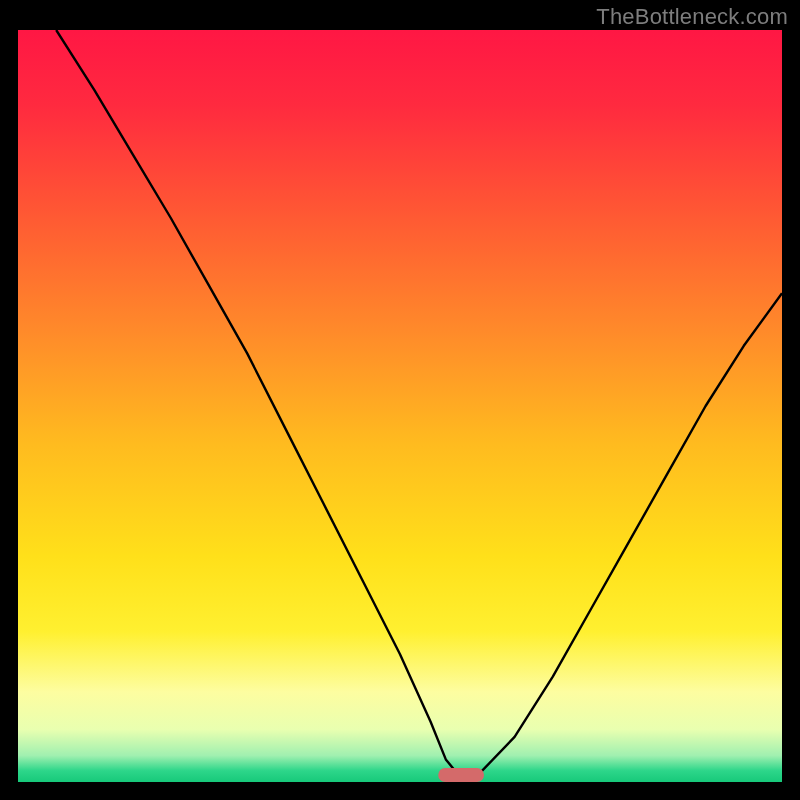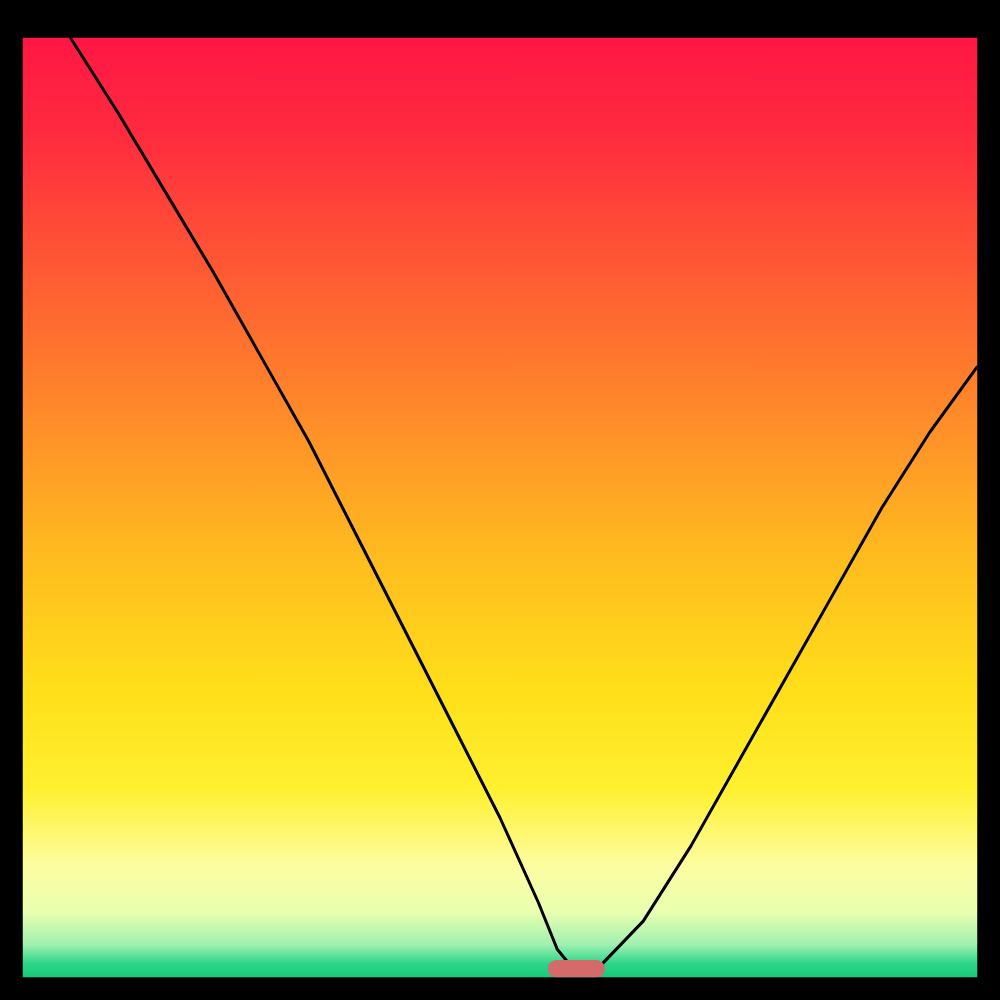--- a/index.html
+++ b/index.html
@@ -40,20 +40,21 @@
     font-weight: 400;
     letter-spacing: 0.2px;
     user-select: none;
   }
 </style>
 </head>
 <body>
 
 <div class="frame">
 
+  <div class="watermark">TheBottleneck.com</div>
 
   <div class="plot">
     <svg viewBox="0 0 764 752">
       <defs>
 
         <linearGradient id="bg-grad" x1="0" y1="0" x2="0" y2="1">
         <stop offset="0.00%" stop-color="#ff1744"></stop>
             <stop offset="10.00%" stop-color="#ff2a3f"></stop>
             <stop offset="25.00%" stop-color="#ff5a33"></stop>
             <stop offset="40.00%" stop-color="#ff8a2a"></stop>

